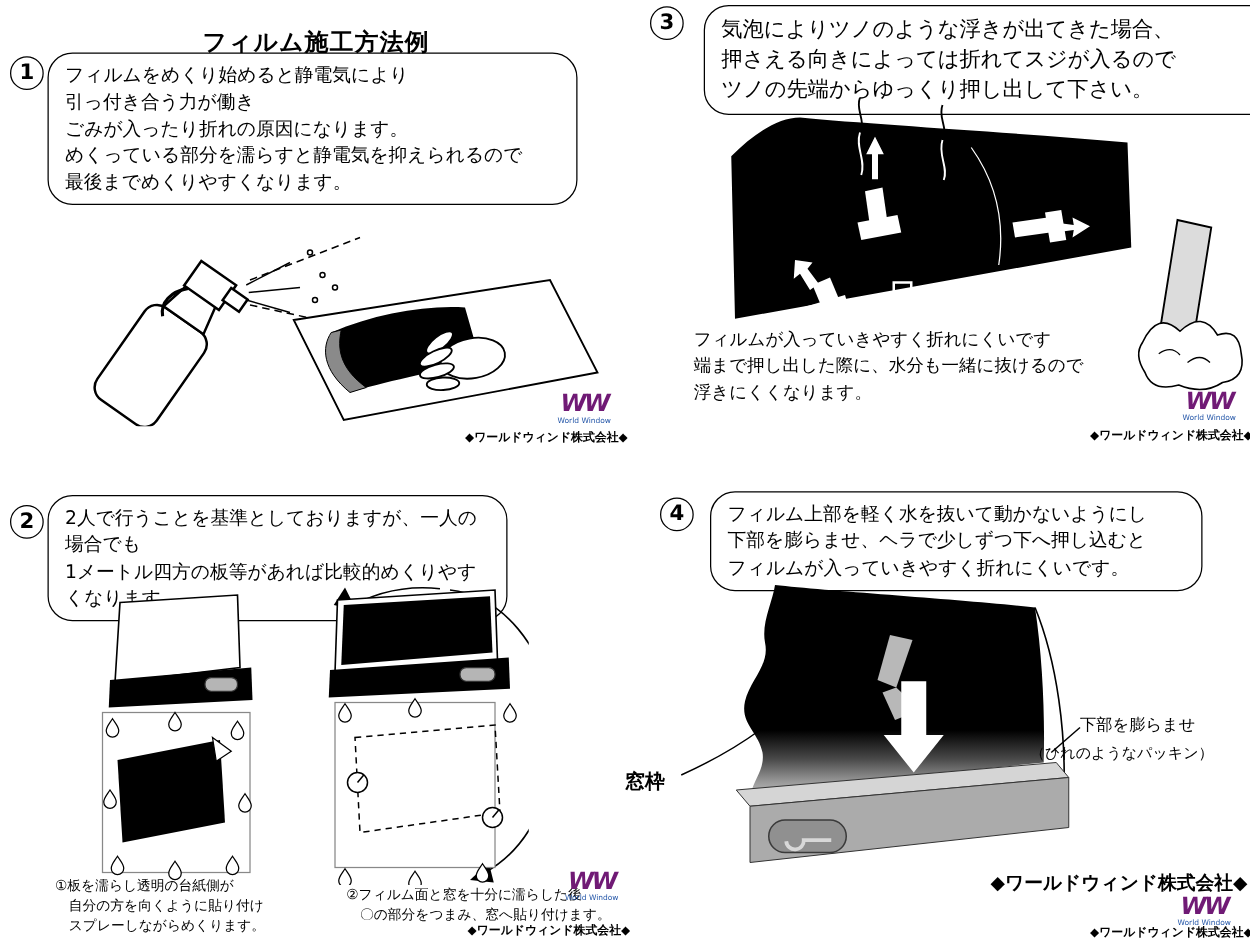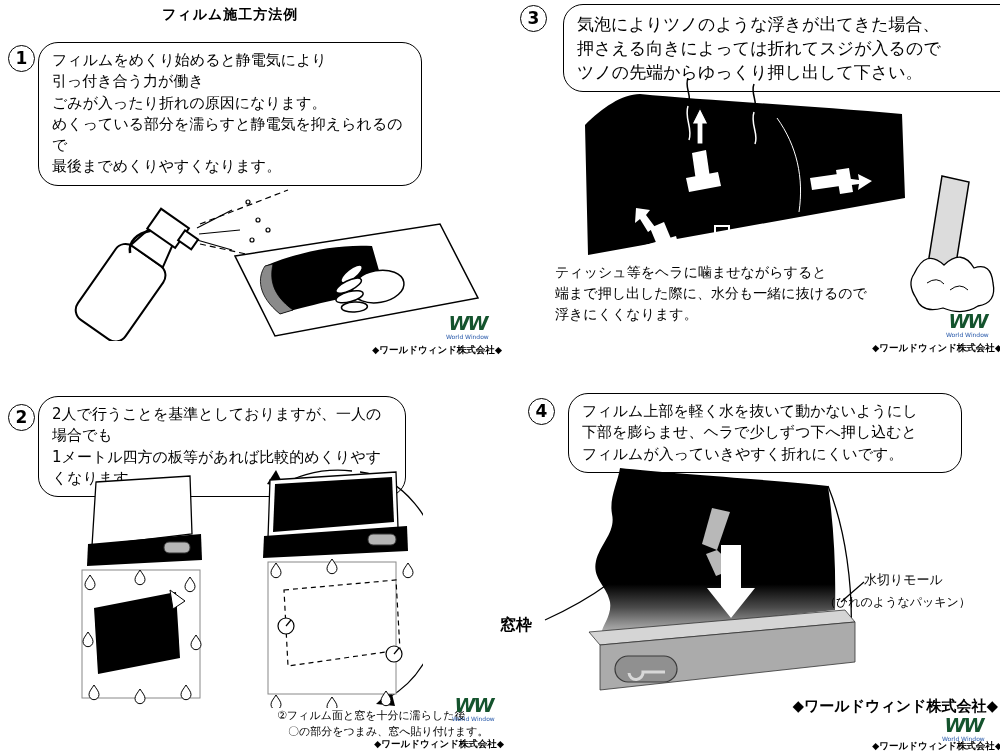--- a/index.html
+++ b/index.html
@@ -5,48 +5,48 @@
   * { box-sizing: border-box; margin: 0; padding: 0; }
   html,body { background:#fff; }
   .page {
     position: relative; width: 1000px; height: 752px;
     background: #fff; color: #000;
     font-family: "DejaVu Sans", sans-serif;
     overflow: hidden;
   }
   .abs { position: absolute; }
   .txt { white-space: pre-line; }
-  .title { font-size: 14px; letter-spacing: 1px; font-weight: bold; }
+  .title { font-size: 19px; letter-spacing: 1px; font-weight: bold; margin-top: 15px; }
   .num {
     width: 27px; height: 27px; border: 1.6px solid #000; border-radius: 50%;
     text-align: center; line-height: 24px; font-size: 17px; font-weight: bold;
   }
   .bubble {
     border: 1.6px solid #000; border-radius: 20px;
     padding: 7px 13px; white-space: pre-line; line-height: 1.42;
   }
   .note { line-height: 1.5; }
   .cap { line-height: 1.45; }
   .ww-logo { text-align: center; line-height: 1; }
-  .ww { color: #14532d; font-weight: bold; font-style: italic; font-size: 19px; letter-spacing: -2px; display: block; }
+  .ww { color: #701a75; font-weight: bold; font-style: italic; font-size: 19px; letter-spacing: -2px; display: block; }
   .ww-sub { color: #2456a8; font-size: 6px; display: block; margin-top: 1px; }
   .co { font-size: 9.5px; font-weight: bold; white-space: nowrap; }
   .co-big { font-size: 15px; font-weight: bold; white-space: nowrap; text-align: right; }
   .lbl-b { font-weight: bold; }
   svg { display: block; }
 </style>
 </head>
 <body>
 
 <div class="page">
 
   <div class="abs title" style="left:162px; top:6px;">フィルム施工方法例</div>
 
   <div class="abs num" style="left:8px; top:45px;">1</div>
-  <div class="abs bubble" style="left:38px; top:42px; width:384px; font-size:15px;">フィルムをめくり始めると静電気により
+  <div class="abs bubble" style="left:38px; top:42px; width:424px; font-size:15px;">フィルムをめくり始めると静電気により
 引っ付き合う力が働き
 ごみが入ったり折れの原因になります。
 めくっている部分を濡らすと静電気を抑えられるので
 最後までめくりやすくなります。</div>
 
   <svg class="abs" style="left:40px; top:166px;" width="445" height="175" viewBox="0 0 445 175">
 
     <g transform="rotate(35 90 115)" fill="#fff" stroke="#000" stroke-width="2">
       <rect x="60" y="85" width="58" height="90" rx="12"></rect>
       <path d="M70,85 L76,60 L104,60 L109,85 Z"></path>
@@ -129,21 +129,21 @@
       <text x="150" y="166" fill="#fff" font-size="12" font-weight="bold" text-anchor="middle">NG</text>
     </g>
 
     <g>
       <polygon points="370,98 397,104 383,192 356,186" fill="#dcdcdc" stroke="#000" stroke-width="1.5"></polygon>
       <path d="M342,196 Q354,170 372,187 Q390,170 402,190 Q419,184 421,205 Q425,225 406,228 Q391,238 371,230 Q350,236 344,220 Q335,206 342,196 Z" fill="#fff" stroke="#000" stroke-width="1.3"></path>
       <path d="M355,205 Q365,198 372,206 M378,212 Q388,204 396,212" fill="none" stroke="#000" stroke-width="1"></path>
     </g>
   </svg>
 
-  <div class="abs txt note" style="left:555px; top:262px; font-size:14px;">ティッシュ等をヘラに噛ませながらすると
+  <div class="abs txt note" style="left:555px; top:262px; font-size:14px;">フィルムが入っていきやすく折れにくいです
 端まで押し出した際に、水分も一緒に抜けるので
 浮きにくくなります。</div>
 
   <div class="abs ww-logo" style="left:946px; top:312px;">
     <span class="ww">WW</span>
     <span class="ww-sub">World Window</span>
   </div>
   <div class="abs co" style="left:872px; top:342px;">◆ワールドウィンド株式会社◆</div>
 
   <div class="abs num" style="left:8px; top:404px;">2</div>
@@ -198,20 +198,23 @@
     <g>
       <use href="#dropR" x="28" y="104"></use>
         <use href="#dropR" x="84" y="100"></use>
         <use href="#dropR" x="160" y="104"></use>
       <use href="#dropR" x="28" y="236"></use>
         <use href="#dropR" x="84" y="238"></use>
         <use href="#dropR" x="138" y="232"></use>
     </g>
   </svg>
 
+  <div class="abs txt cap" style="left:44px; top:701px; font-size:11px;">①板を濡らし透明の台紙側が
+　自分の方を向くように貼り付け
+　スプレーしながらめくります。</div>
   <div class="abs txt cap" style="left:262px; top:708px; font-size:11px;margin-left:15px;">②フィルム面と窓を十分に濡らした後
 　〇の部分をつまみ、窓へ貼り付けます。</div>
 
   <div class="abs ww-logo" style="left:452px; top:696px;">
     <span class="ww">WW</span>
     <span class="ww-sub">World Window</span>
   </div>
   <div class="abs co" style="left:374px; top:738px;">◆ワールドウィンド株式会社◆</div>
 
   <div class="abs num" style="left:528px; top:398px;">4</div>
@@ -246,21 +249,21 @@
       <polygon points="85,185 340,162 340,202 85,230" fill="#ababab" stroke="#333" stroke-width="0.8"></polygon>
       <rect x="100" y="196" width="62" height="26" rx="13" fill="#909090" stroke="#3a3a3a" stroke-width="1.2"></rect>
       <path d="M114,213 a7,7 0 1 0 14,-1 l22,0" fill="none" stroke="#d8d8d8" stroke-width="3"></path>
     </g>
 
     <path d="M30,160 C52,150 74,138 93,124" fill="none" stroke="#000" stroke-width="1.2"></path>
     <path d="M349,122 L326,142" fill="none" stroke="#000" stroke-width="1.2"></path>
   </svg>
 
   <div class="abs lbl-b" style="left:500px; top:615px; font-size:16px;">窓枠</div>
-  <div class="abs" style="left:864px; top:571px; font-size:13px;">水切りモール</div>
+  <div class="abs" style="left:864px; top:571px; font-size:13px;">下部を膨らませ</div>
   <div class="abs" style="left:824px; top:594px; font-size:12px;">（ひれのようなパッキン）</div>
 
   <div class="abs co-big" style="left:780px; top:697px; width:218px;">◆ワールドウィンド株式会社◆</div>
   <div class="abs ww-logo" style="left:942px; top:716px;">
     <span class="ww">WW</span>
     <span class="ww-sub">World Window</span>
   </div>
   <div class="abs co" style="left:872px; top:740px;">◆ワールドウィンド株式会社◆</div>
 
 </div>

